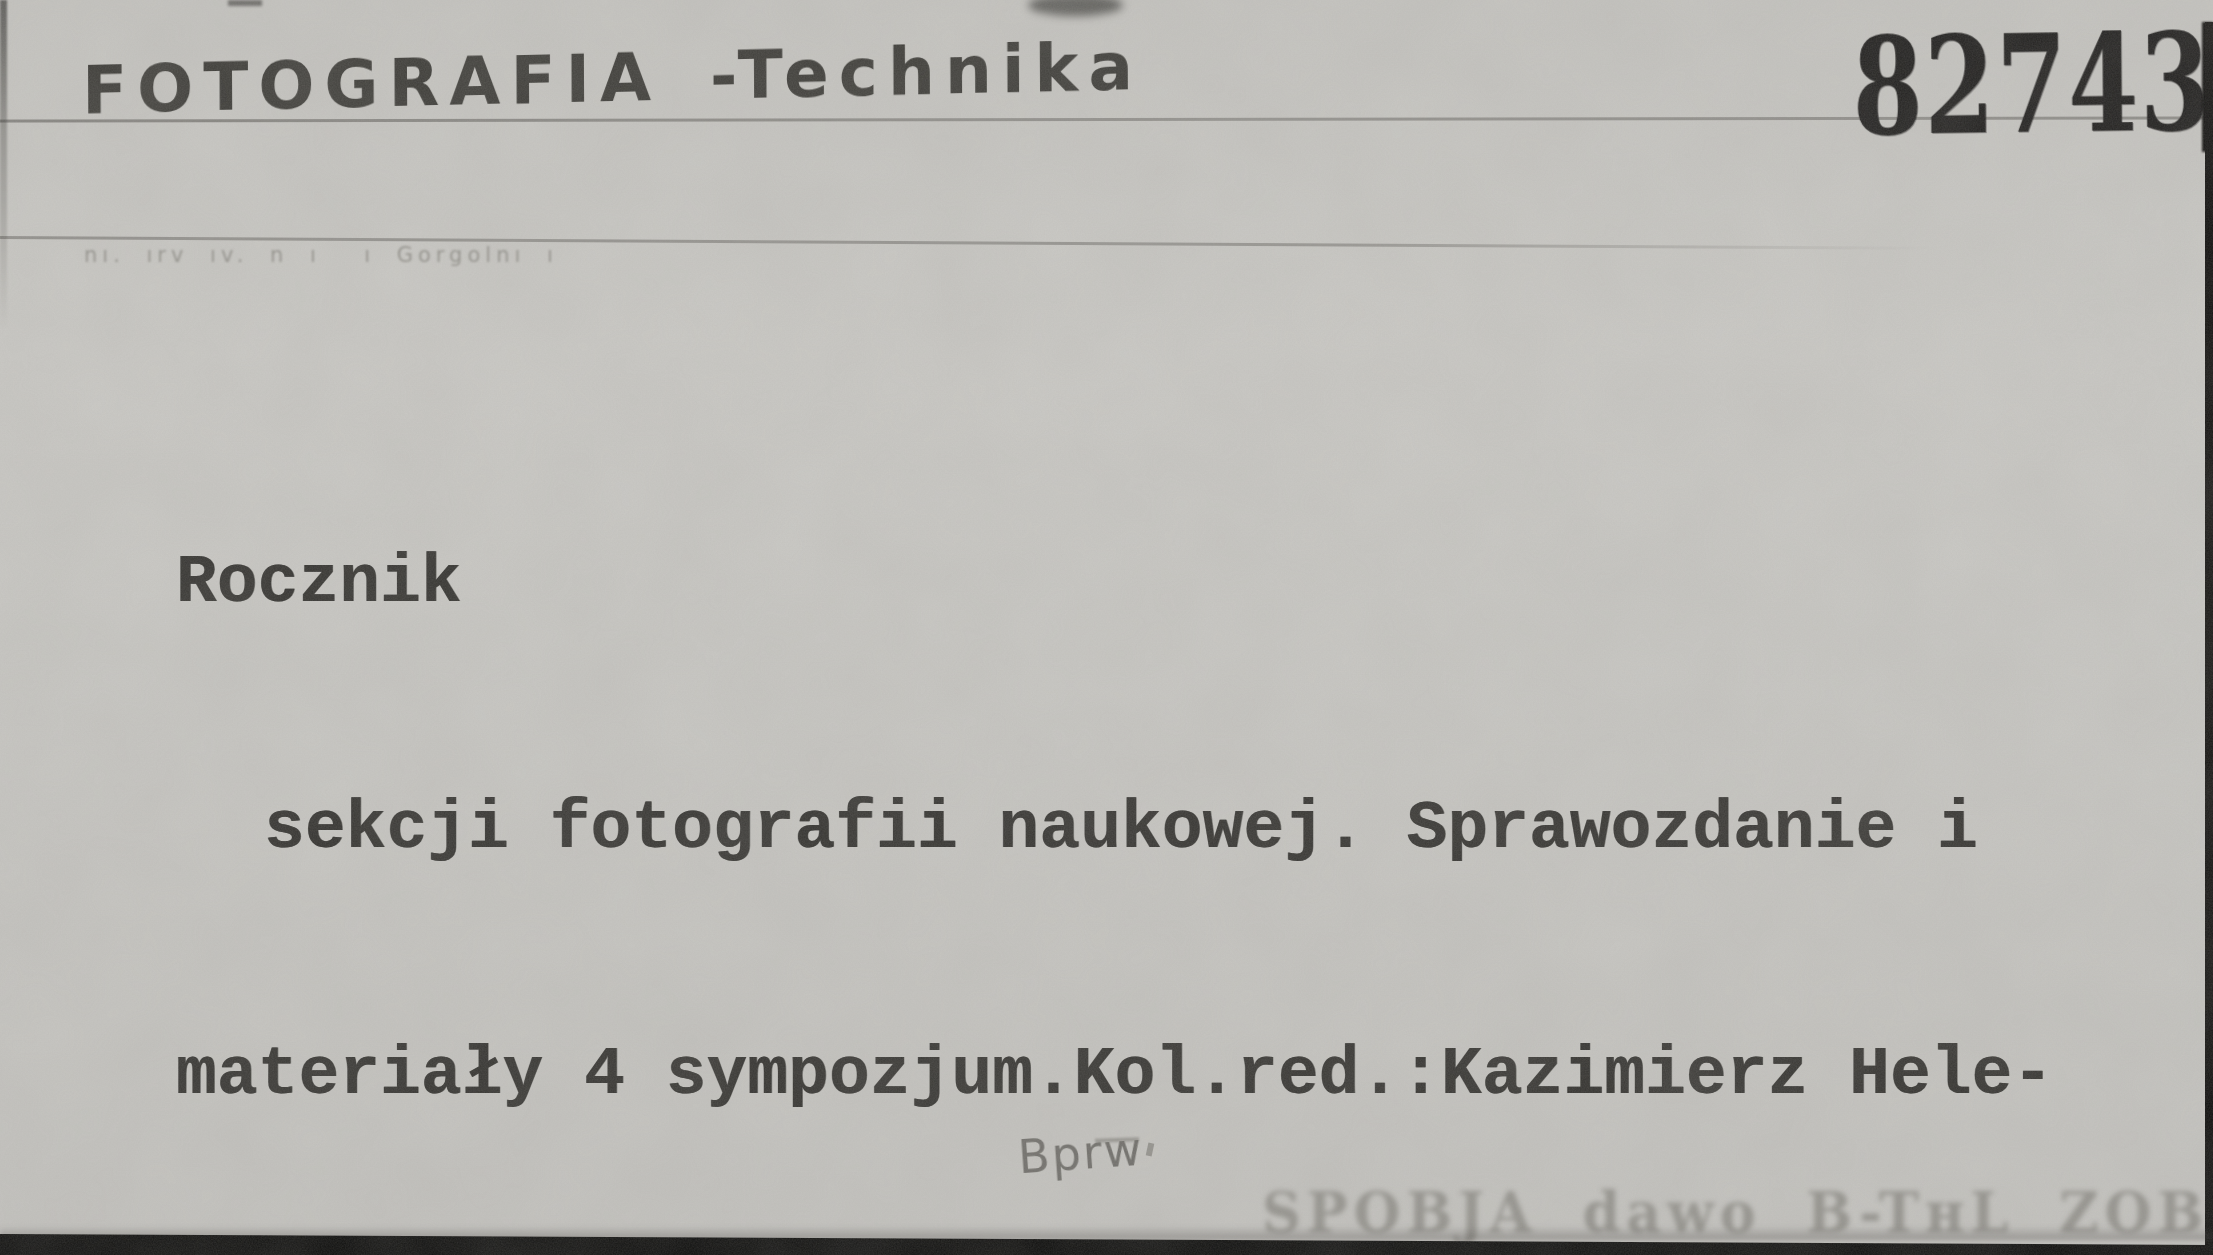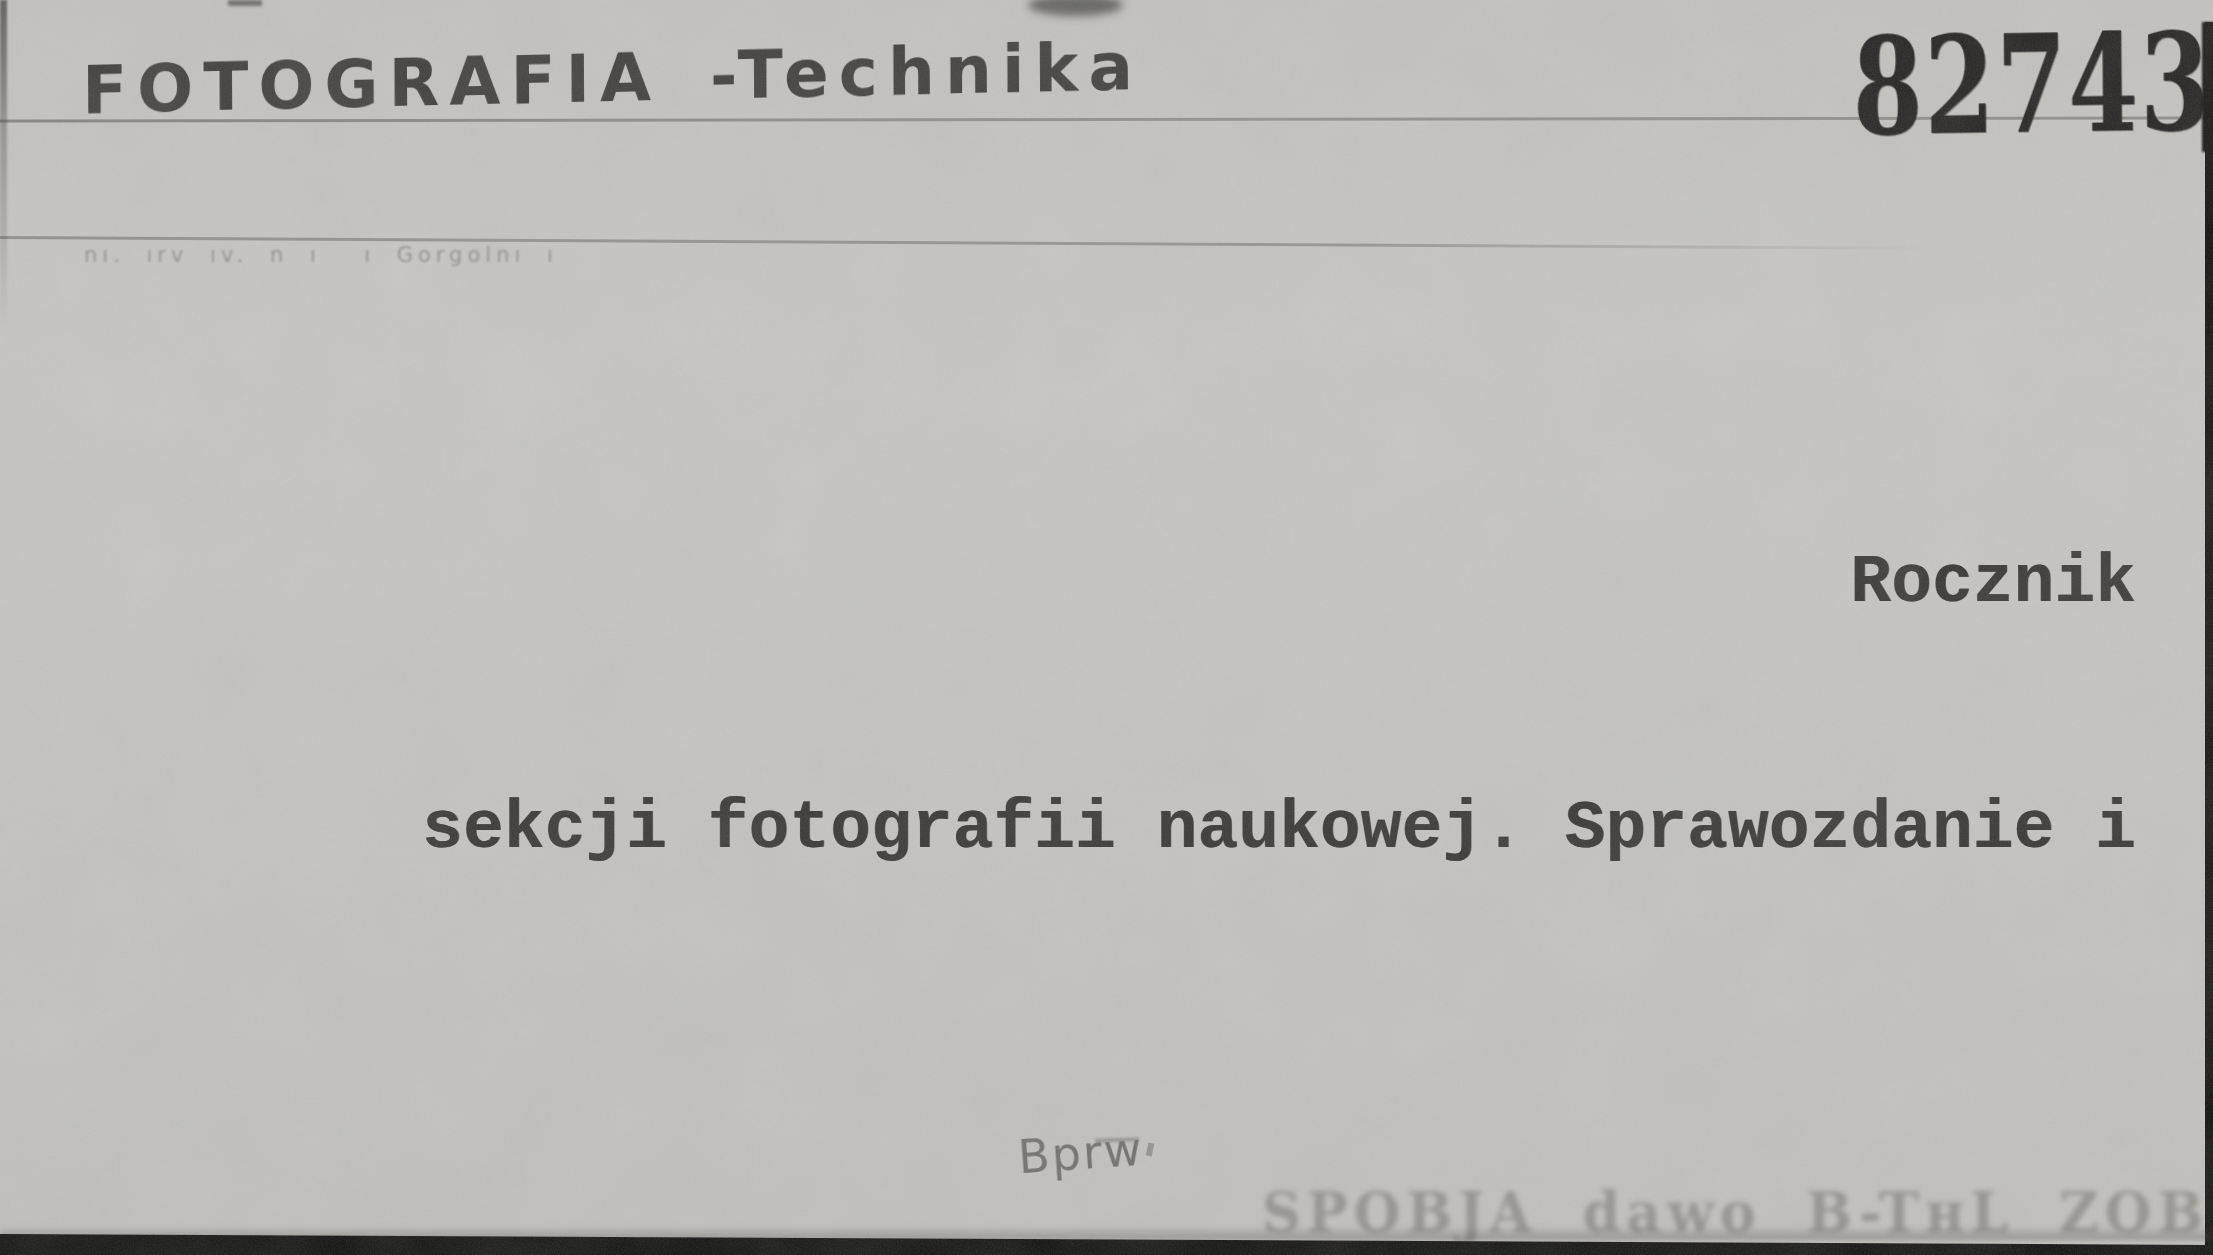--- a/index.html
+++ b/index.html
@@ -42,21 +42,21 @@
     text-shadow:1px 1px 0 rgba(30,29,28,.45);
   }
 
   .entry{
     position:absolute;left:176px;top:378px;width:1960px;
     font-size:68px;line-height:82px;font-weight:bold;
     color:#343330;white-space:pre;
     text-shadow:0.6px 0.4px 0 rgba(44,43,40,.5), -0.4px 0 0 rgba(44,43,40,.35);
     filter:blur(.3px);
   }
-  .entry .line{white-space:pre;text-align:right;}
+  .entry .line{white-space:pre;}
   .entry .indent{padding-left:88px;font-family:Liberation Mono, monospace;}
 
   .pencil-note{
     position:absolute;left:1018px;top:1126px;
     font-family:"DejaVu Sans","Liberation Sans",sans-serif;
     font-size:46px;letter-spacing:2px;color:rgba(96,95,90,.85);
     transform:rotate(-4deg);filter:blur(.7px);
   }
   .pencil-dash{
     position:absolute;left:1095px;top:1138px;width:44px;height:4px;
@@ -122,20 +122,21 @@
   <div class="rule rule-top"></div>
   <div class="rule rule-mid"></div>
 
   <div class="heading">FOTOGRAFIA -Technika</div>
 
   <div class="stamp">82743</div>
 
   <div class="entry">
     <div class="line">Rocznik</div>
     <div class="line indent">sekcji fotografii naukowej. Sprawozdanie i</div>
+    <div class="line">materiały 4 sympozjum.Kol.red.:Kazimierz Hele-</div>
     
     
     
     
   </div>
 
   <div class="pencil-note">Bprw</div>
   <div class="pencil-dash"></div>
   <div class="pencil-speck"></div>
 

